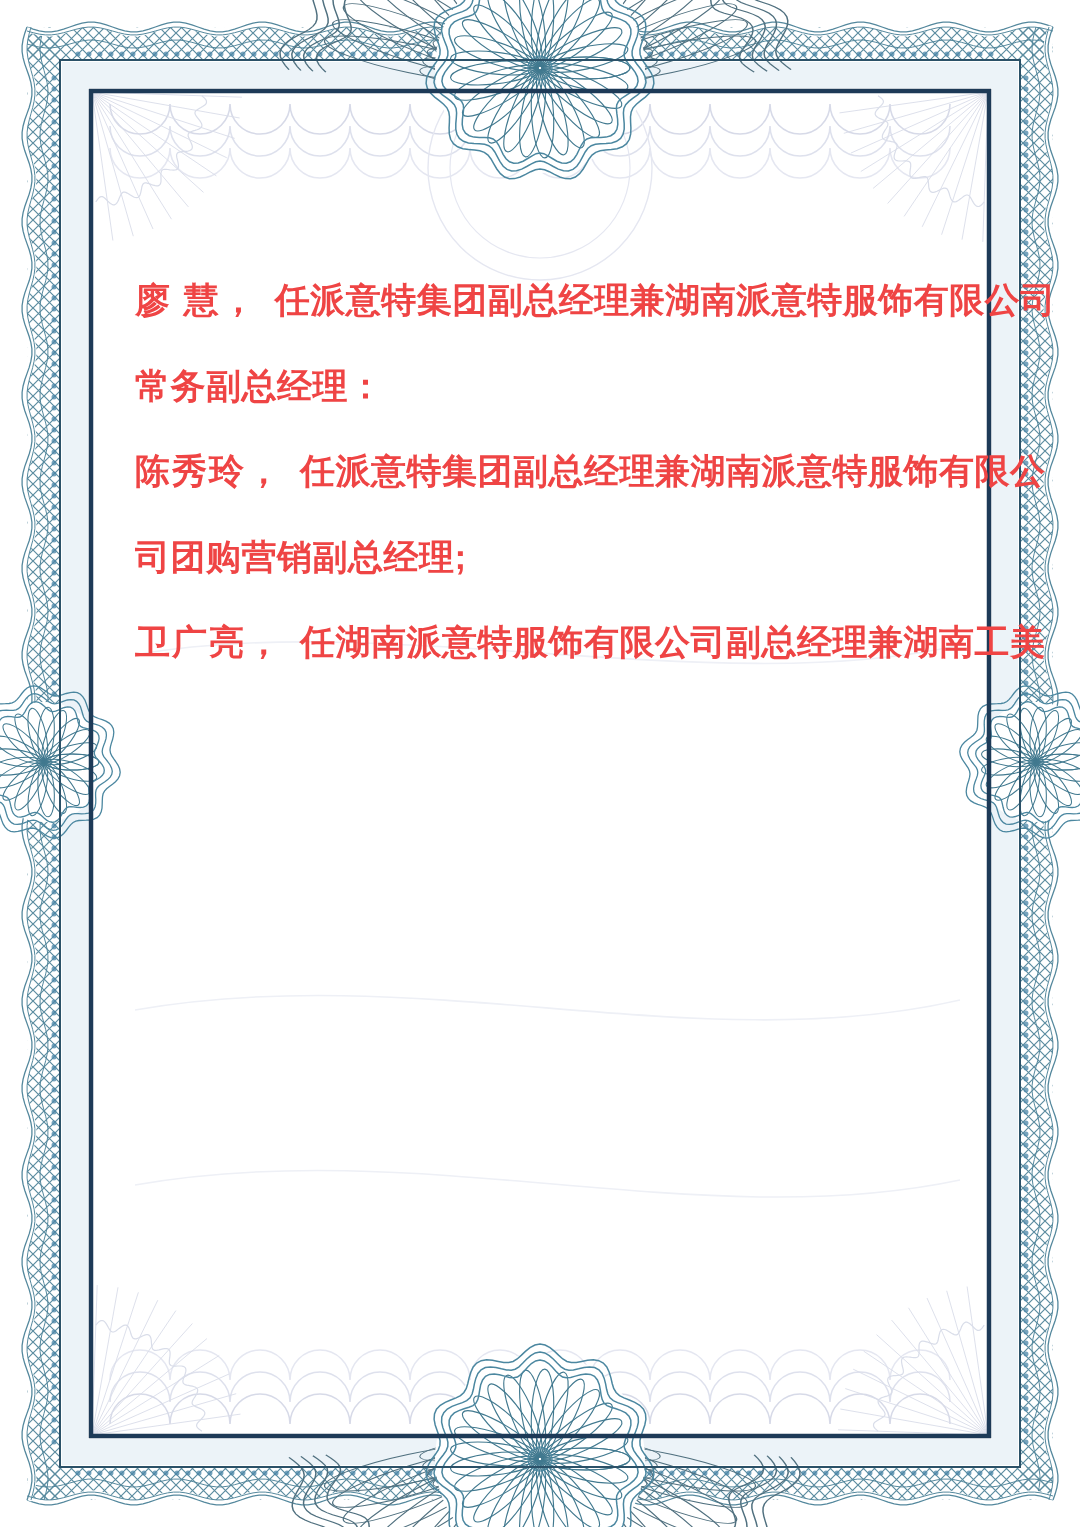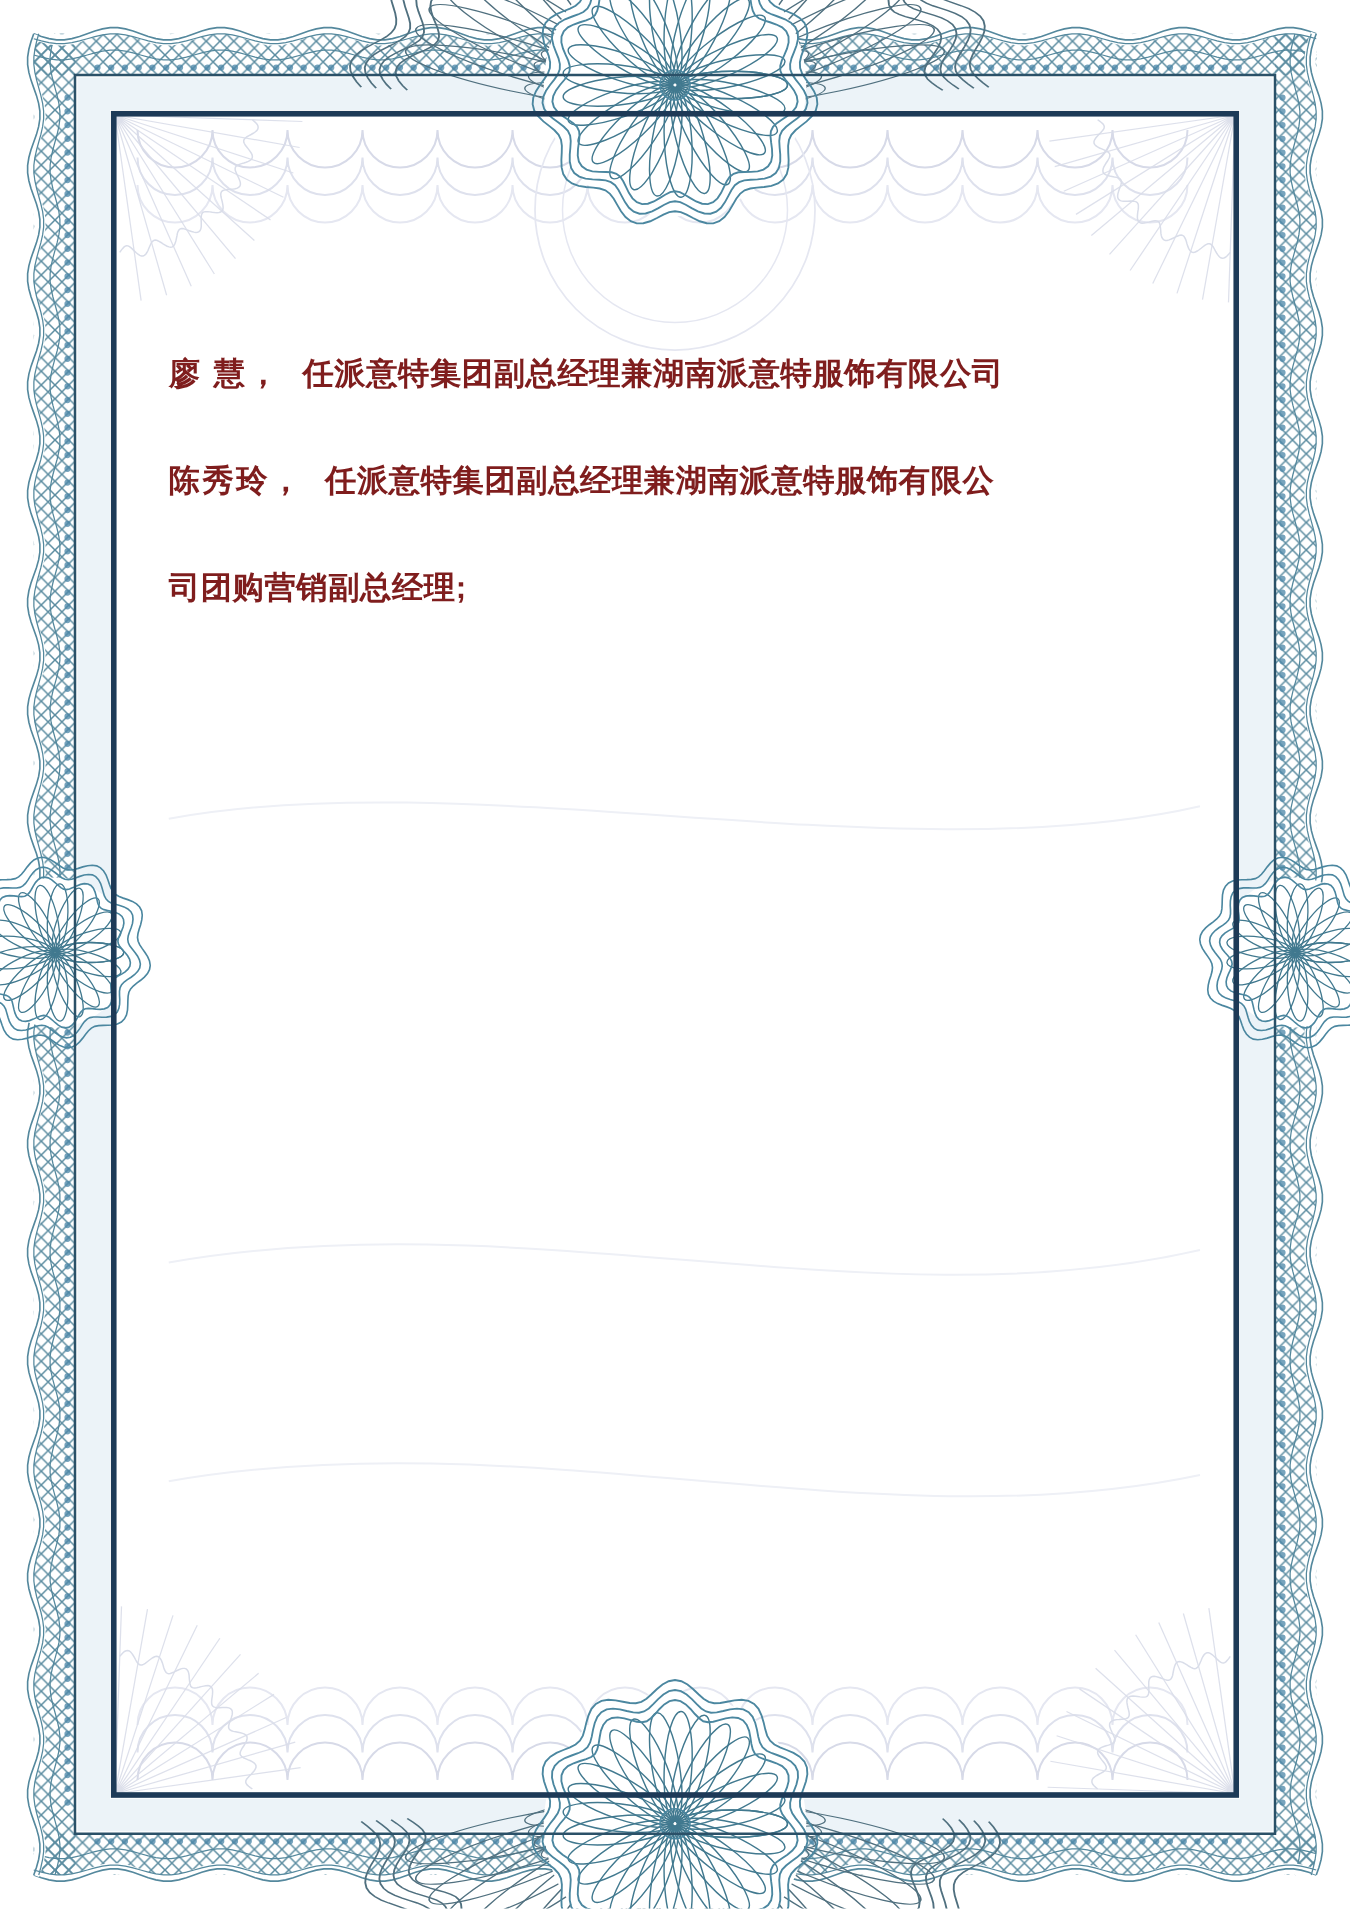--- a/index.html
+++ b/index.html
@@ -3,22 +3,22 @@
 <meta charset="utf-8">
 <style>
   html,body{margin:0;padding:0;background:#ffffff;}
   .page{
     position:relative;width:1080px;height:1527px;overflow:hidden;background:#ffffff;
     font-family:"Liberation Sans","DejaVu Sans",sans-serif;
   }
   #decor{position:absolute;left:0;top:0;width:1080px;height:1527px;}
   .textblock{position:absolute;left:135px;top:257px;width:840px;}
   .tline{
-    height:85.5px;line-height:85.5px;font-size:25px;font-weight:700;
-    color:#7f1d1d;letter-spacing:0.5px;white-space:nowrap;
+    height:85.5px;line-height:85.5px;font-size:35px;font-weight:700;
+    color:#ef4444;letter-spacing:0.5px;white-space:nowrap;
   }
   .pname{font-weight:800;margin-right:17px;letter-spacing:2px;}
 </style>
 </head>
 <body>
 
 <div class="page">
 
   <svg id="decor" viewBox="0 0 1080 1527" aria-hidden="true">
       <defs>
@@ -303,21 +303,23 @@
       <ellipse cx="1064.0" cy="762.0" rx="8" ry="27" transform="rotate(450.0 1064.0 762.0)" stroke="#41798f" stroke-width="1.05" fill="none"></ellipse>
       <path d="M1092.0,762.0L1094.1,764.6L1095.7,767.4L1096.3,770.2L1095.9,772.9L1094.4,775.3L1092.1,777.5L1089.3,779.3L1086.4,780.9L1083.9,782.5L1082.1,784.2L1081.0,786.2L1080.7,788.7L1080.9,791.7L1081.3,794.9L1081.5,798.3L1081.1,801.4L1080.0,804.1L1078.1,806.0L1075.4,807.1L1072.3,807.5L1068.9,807.3L1065.7,806.9L1062.7,806.7L1060.2,807.0L1058.2,808.1L1056.5,809.9L1054.9,812.4L1053.3,815.3L1051.5,818.1L1049.3,820.4L1046.9,821.9L1044.2,822.3L1041.4,821.7L1038.6,820.1L1036.0,818.0L1033.6,815.8L1031.3,813.9L1029.1,812.7L1026.9,812.3L1024.4,812.8L1021.7,813.9L1018.7,815.3L1015.6,816.5L1012.5,817.1L1009.6,816.8L1007.2,815.6L1005.3,813.4L1004.0,810.5L1003.1,807.3L1002.4,804.1L1001.7,801.2L1000.7,799.0L999.0,797.3L996.8,796.3L993.9,795.6L990.7,794.9L987.5,794.0L984.6,792.7L982.4,790.8L981.2,788.4L980.9,785.5L981.5,782.4L982.7,779.3L984.1,776.3L985.2,773.6L985.7,771.1L985.3,768.9L984.1,766.7L982.2,764.4L980.0,762.0L977.9,759.4L976.3,756.6L975.7,753.8L976.1,751.1L977.6,748.7L979.9,746.5L982.7,744.7L985.6,743.1L988.1,741.5L989.9,739.8L991.0,737.8L991.3,735.3L991.1,732.3L990.7,729.1L990.5,725.7L990.9,722.6L992.0,719.9L993.9,718.0L996.6,716.9L999.7,716.5L1003.1,716.7L1006.3,717.1L1009.3,717.3L1011.8,717.0L1013.8,715.9L1015.5,714.1L1017.1,711.6L1018.7,708.7L1020.5,705.9L1022.7,703.6L1025.1,702.1L1027.8,701.7L1030.6,702.3L1033.4,703.9L1036.0,706.0L1038.4,708.2L1040.7,710.1L1042.9,711.3L1045.1,711.7L1047.6,711.2L1050.3,710.1L1053.3,708.7L1056.4,707.5L1059.5,706.9L1062.4,707.2L1064.8,708.4L1066.7,710.6L1068.0,713.5L1068.9,716.7L1069.6,719.9L1070.3,722.8L1071.3,725.0L1073.0,726.7L1075.2,727.7L1078.1,728.4L1081.3,729.1L1084.5,730.0L1087.4,731.3L1089.6,733.2L1090.8,735.6L1091.1,738.5L1090.5,741.6L1089.3,744.7L1087.9,747.7L1086.8,750.4L1086.3,752.9L1086.7,755.1L1087.9,757.3L1089.8,759.6L1092.0,762.0" stroke="#4b87a0" stroke-width="1.3" fill="none" opacity="1"></path>
       <path d="M1100.0,762.0L1102.1,765.0L1103.6,768.1L1104.3,771.2L1103.8,774.3L1102.2,777.1L1099.8,779.6L1096.9,781.8L1093.9,783.7L1091.3,785.6L1089.3,787.7L1088.1,790.0L1087.6,792.8L1087.6,796.1L1087.8,799.6L1087.7,803.3L1087.1,806.7L1085.8,809.6L1083.6,811.8L1080.7,813.1L1077.3,813.7L1073.6,813.8L1070.1,813.6L1066.8,813.6L1064.0,814.1L1061.7,815.3L1059.6,817.3L1057.7,819.9L1055.8,822.9L1053.6,825.8L1051.1,828.2L1048.3,829.8L1045.2,830.3L1042.1,829.6L1039.0,828.1L1036.0,826.0L1033.2,823.8L1030.6,821.8L1028.1,820.6L1025.4,820.2L1022.6,820.6L1019.6,821.6L1016.2,822.9L1012.7,824.0L1009.3,824.4L1006.1,824.1L1003.4,822.7L1001.2,820.3L999.5,817.2L998.4,813.8L997.4,810.3L996.5,807.3L995.1,804.7L993.3,802.9L990.7,801.5L987.7,800.6L984.2,799.6L980.8,798.5L977.7,796.8L975.3,794.6L973.9,791.9L973.6,788.7L974.0,785.3L975.1,781.8L976.4,778.4L977.4,775.4L977.8,772.6L977.4,769.9L976.2,767.4L974.2,764.8L972.0,762.0L969.9,759.0L968.4,755.9L967.7,752.8L968.2,749.7L969.8,746.9L972.2,744.4L975.1,742.2L978.1,740.3L980.7,738.4L982.7,736.3L983.9,734.0L984.4,731.2L984.4,727.9L984.2,724.4L984.3,720.7L984.9,717.3L986.2,714.4L988.4,712.2L991.3,710.9L994.7,710.3L998.4,710.2L1001.9,710.4L1005.2,710.4L1008.0,709.9L1010.3,708.7L1012.4,706.7L1014.3,704.1L1016.2,701.1L1018.4,698.2L1020.9,695.8L1023.7,694.2L1026.8,693.7L1029.9,694.4L1033.0,695.9L1036.0,698.0L1038.8,700.2L1041.4,702.2L1043.9,703.4L1046.6,703.8L1049.4,703.4L1052.4,702.4L1055.8,701.1L1059.3,700.0L1062.7,699.6L1065.9,699.9L1068.6,701.3L1070.8,703.7L1072.5,706.8L1073.6,710.2L1074.6,713.7L1075.5,716.7L1076.9,719.3L1078.7,721.1L1081.3,722.5L1084.3,723.4L1087.8,724.4L1091.2,725.5L1094.3,727.2L1096.7,729.4L1098.1,732.1L1098.4,735.3L1098.0,738.7L1096.9,742.2L1095.6,745.6L1094.6,748.6L1094.2,751.4L1094.6,754.1L1095.8,756.6L1097.8,759.2L1100.0,762.0" stroke="#4b87a0" stroke-width="1.3" fill="none" opacity="1"></path>
       <path d="M1108.0,762.0L1110.1,765.3L1111.6,768.8L1112.2,772.3L1111.6,775.7L1110.0,778.9L1107.5,781.7L1104.5,784.2L1101.4,786.5L1098.6,788.8L1096.5,791.1L1095.1,793.8L1094.5,796.9L1094.3,800.5L1094.2,804.3L1094.0,808.2L1093.2,811.9L1091.6,815.1L1089.1,817.6L1085.9,819.2L1082.2,820.0L1078.3,820.2L1074.5,820.3L1070.9,820.5L1067.8,821.1L1065.1,822.5L1062.8,824.6L1060.5,827.4L1058.2,830.5L1055.7,833.5L1052.9,836.0L1049.7,837.6L1046.3,838.2L1042.8,837.6L1039.3,836.1L1036.0,834.0L1032.9,831.8L1029.9,829.8L1027.0,828.5L1024.0,828.0L1020.8,828.4L1017.4,829.3L1013.8,830.5L1009.9,831.4L1006.2,831.8L1002.6,831.3L999.6,829.7L997.1,827.2L995.1,823.9L993.7,820.2L992.5,816.6L991.2,813.3L989.6,810.5L987.5,808.4L984.7,806.8L981.4,805.5L977.8,804.3L974.1,802.9L970.8,800.9L968.3,798.4L966.7,795.4L966.2,791.8L966.6,788.1L967.5,784.2L968.7,780.6L969.6,777.2L970.0,774.0L969.5,771.0L968.2,768.1L966.2,765.1L964.0,762.0L961.9,758.7L960.4,755.2L959.8,751.7L960.4,748.3L962.0,745.1L964.5,742.3L967.5,739.8L970.6,737.5L973.4,735.2L975.5,732.9L976.9,730.2L977.5,727.1L977.7,723.5L977.8,719.7L978.0,715.8L978.8,712.1L980.4,708.9L982.9,706.4L986.1,704.8L989.8,704.0L993.7,703.8L997.5,703.7L1001.1,703.5L1004.2,702.9L1006.9,701.5L1009.2,699.4L1011.5,696.6L1013.8,693.5L1016.3,690.5L1019.1,688.0L1022.3,686.4L1025.7,685.8L1029.2,686.4L1032.7,687.9L1036.0,690.0L1039.1,692.2L1042.1,694.2L1045.0,695.5L1048.0,696.0L1051.2,695.6L1054.6,694.7L1058.2,693.5L1062.1,692.6L1065.8,692.2L1069.4,692.7L1072.4,694.3L1074.9,696.8L1076.9,700.1L1078.3,703.8L1079.5,707.4L1080.8,710.7L1082.4,713.5L1084.5,715.6L1087.3,717.2L1090.6,718.5L1094.2,719.7L1097.9,721.1L1101.2,723.1L1103.7,725.6L1105.3,728.6L1105.8,732.2L1105.4,735.9L1104.5,739.8L1103.3,743.4L1102.4,746.8L1102.0,750.0L1102.5,753.0L1103.8,755.9L1105.8,758.9L1108.0,762.0" stroke="#4b87a0" stroke-width="1.3" fill="none" opacity="1"></path>
       <rect x="60" y="60" width="960" height="1407" stroke="#2b5168" stroke-width="2" fill="none"></rect>
       <rect x="91" y="91" width="898" height="1345" stroke="#1d3a57" stroke-width="4.5" fill="none"></rect>
     </svg>
 
   <div class="textblock" style="color: rgb(43, 71, 88);">
     <div class="tline"><span class="pname">廖 慧，</span><span>任派意特集团副总经理兼湖南派意特服饰有限公司</span></div>
+    <div class="tline"><span>常务副总经理：</span></div>
 
 
     <div class="tline"><span class="pname">陈秀玲，</span><span>任派意特集团副总经理兼湖南派意特服饰有限公</span></div>
 
     <div class="tline"><span>司团购营销副总经理;</span></div>
 
+    <div class="tline"><span class="pname">卫广亮，</span><span>任湖南派意特服饰有限公司副总经理兼湖南工美</span></div>
 
   </div>
 </div>
 
 </body></html>

